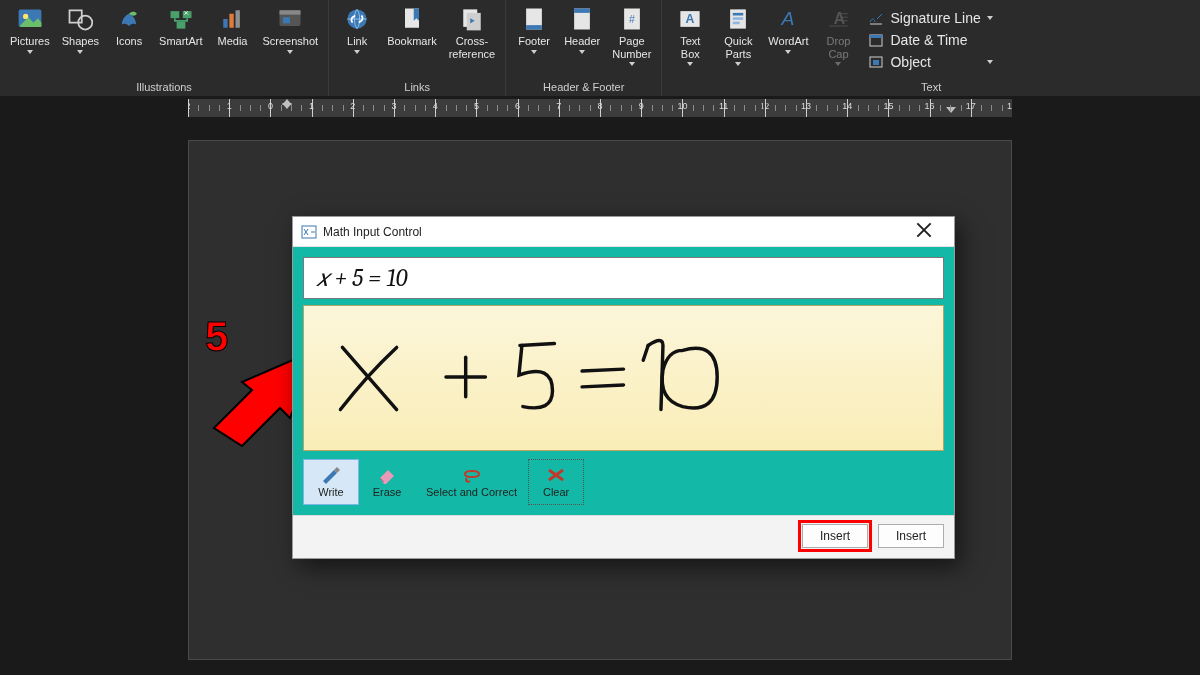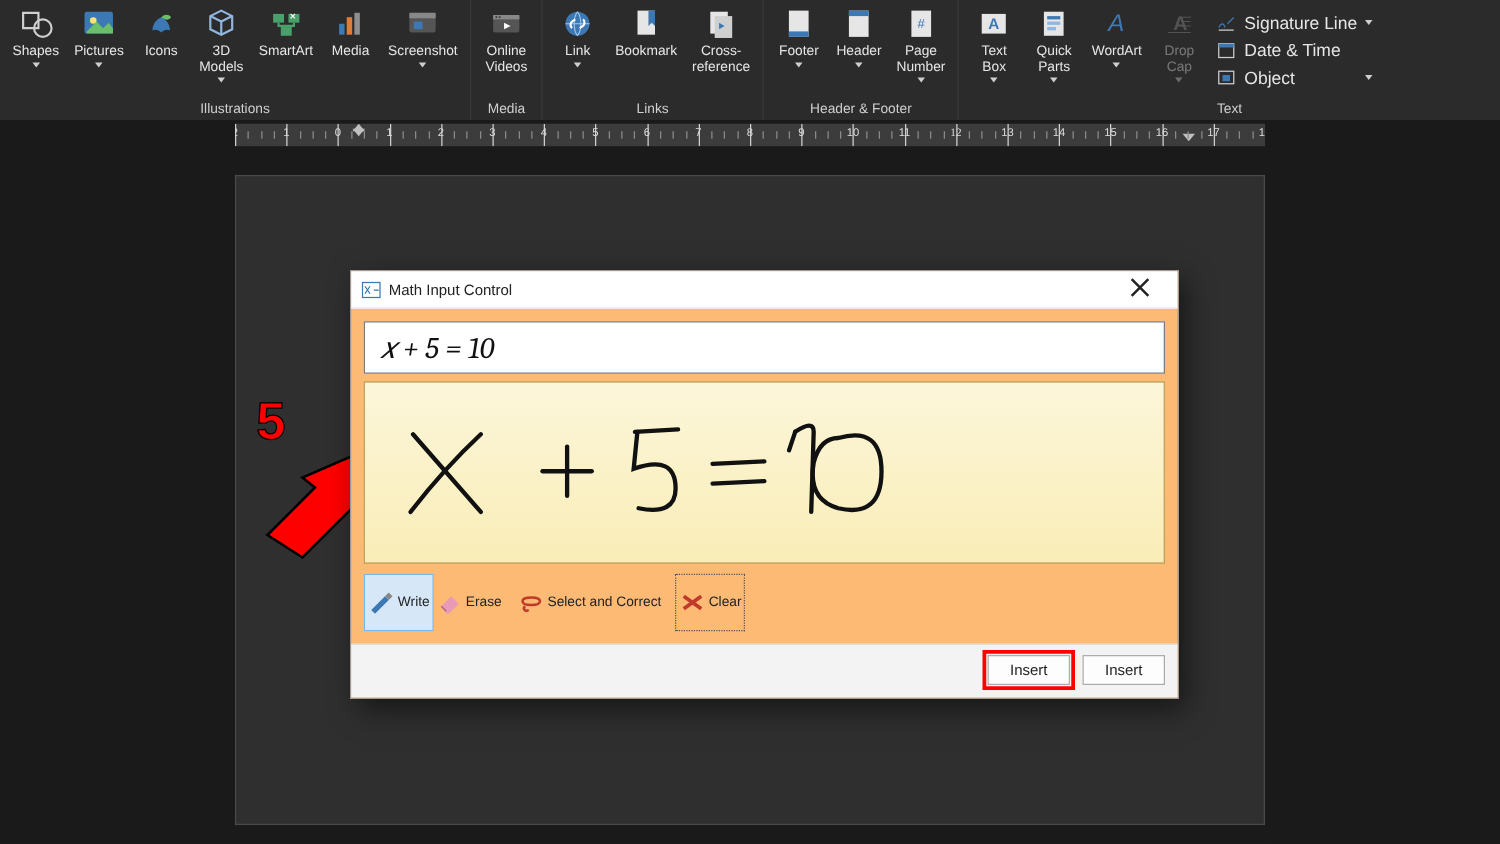--- a/index.html
+++ b/index.html
@@ -47,21 +47,21 @@
           border: 1px solid #4a4a4a; }
 
   
   .anno-5 { position:absolute; top:313px; left:205px; color:#ff0000; font-weight:900; font-size:42px;
             font-family: Arial Black, Arial, sans-serif; -webkit-text-stroke:1px #000; }
   .anno-6 { position:absolute; top:480px; left:765px; color:#ff0000; font-weight:900; font-size:42px;
             font-family: Arial Black, Arial, sans-serif; -webkit-text-stroke:1px #000; }
   .arrow { position:absolute; top:358px; left:208px; width:110px; height:90px; }
 
   
-  .dialog { position:absolute; top:216px; left:280px; width:663px; background:#fdba74;
+  .dialog { position:absolute; top:216px; left:292px; width:663px; background:#14b8a6;
             border:1px solid #9a9a9a; box-shadow: 6px 8px 22px rgba(0,0,0,.55); }
   .dlg-title { display:flex; align-items:center; height:30px; padding:0 8px; font-size:12px; color:#222;
                background:#fff; border-bottom:1px solid #e3e3e3; }
   .dlg-title svg { width:16px; height:16px; margin-right:6px; }
   .dlg-close { margin-left:auto; cursor:pointer; font-size:15px; padding:2px 8px; color:#222; }
 
   .eq-box { margin:10px 10px 6px; border:1px solid #7a7a7a; background:#fff; height:42px;
             display:flex; align-items:center; padding:0 12px; font-family: "Cambria Math", Cambria, serif;
             font-size:24px; color:#111; font-style: italic; }
 
@@ -69,21 +69,21 @@
               background: linear-gradient(#fcf6da,#f9edb7);
               background-image:
                 linear-gradient(#fcf6da,#f9edb7),
                 repeating-linear-gradient(0deg, rgba(0,0,0,.05) 0 1px, transparent 1px 24px),
                 repeating-linear-gradient(90deg, rgba(0,0,0,.05) 0 1px, transparent 1px 24px);
               background-blend-mode: normal, multiply, multiply;
               position:relative; }
   .hand-box svg { position:absolute; inset:0; width:100%; height:100%; }
 
   .tool-row { display:flex; align-items:flex-end; gap:0; padding:0 10px 10px; }
-  .tool { width:56px; height:46px; display:flex; flex-direction:row; align-items:center; justify-content:center;
+  .tool { width:56px; height:46px; display:flex; flex-direction:column; align-items:center; justify-content:center;
           font-size:11px; color:#222; cursor:pointer; border:1px solid transparent; gap:2px; }
   .tool.wide { width:auto; padding:0 10px; }
   .tool.selected { background:#d6e8f7; border-color:#7ab6e8; }
   .tool.dashed { border:1px dotted #555; }
   .tool svg { width:22px; height:18px; }
 
   .dlg-footer { border-top:1px solid #ddd; background:#f3f3f3; padding:8px 10px 10px; display:flex;
                 justify-content:flex-end; gap:10px; }
   .dlg-btn { min-width:66px; height:24px; font-size:12px; background:#fdfdfd; border:1px solid #acacac;
              cursor:pointer; color:#222; }
@@ -95,47 +95,39 @@
 </style>
 </head>
 <body>
 
 <div class="ribbon">
 
   <div class="group">
     <div class="group-items">
       <div class="btn caret">
         <svg viewBox="0 0 32 32">
-            <path d="M4 6h14v14H4z" fill="none" stroke="#cfcfcf" stroke-width="2"></path>
-            <circle cx="22" cy="20" r="8" fill="none" stroke="#cfcfcf" stroke-width="2"></circle>
-          </svg>
-        <span class="lbl">Shapes</span>
-      </div>
-      <div class="btn caret">
-        <svg viewBox="0 0 32 32">
             <rect x="3" y="5" width="26" height="20" rx="2" fill="#3c78b4"></rect>
             <circle cx="11" cy="13" r="3" fill="#ffe36b"></circle>
             <path d="M5 23 L14 14 L20 20 L25 15 L29 20 V25 H5Z" fill="#6bbf6b"></path>
           </svg>
         <span class="lbl">Pictures</span>
       </div>
+      <div class="btn caret">
+        <svg viewBox="0 0 32 32">
+            <path d="M4 6h14v14H4z" fill="none" stroke="#cfcfcf" stroke-width="2"></path>
+            <circle cx="22" cy="20" r="8" fill="none" stroke="#cfcfcf" stroke-width="2"></circle>
+          </svg>
+        <span class="lbl">Shapes</span>
+      </div>
       <div class="btn">
         <svg viewBox="0 0 32 32">
             <path d="M8 22c0-5 3-10 8-12 5 2 8 7 8 12-3-1-5-1-8 2-3-3-5-3-8-2z" fill="#3c78b4"></path>
             <path d="M16 10c3-3 7-3 9 0-2 3-5 3-9 0z" fill="#6bbf6b"></path>
           </svg>
         <span class="lbl">Icons</span>
-      </div>
-      <div class="btn caret">
-        <svg viewBox="0 0 32 32">
-            <path d="M16 4l10 5v12l-10 5-10-5V9z" fill="none" stroke="#8fb7e0" stroke-width="2"></path>
-            <path d="M6 9l10 5 10-5M16 14v12" stroke="#8fb7e0" stroke-width="2" fill="none"></path>
-          </svg>
-        <span class="lbl" style="white-space:pre-line">3D
-Models</span>
       </div>
       <div class="btn">
         <svg viewBox="0 0 32 32">
             <rect x="4" y="7" width="10" height="8" fill="#4aa06b"></rect>
             <rect x="18" y="7" width="10" height="8" fill="#4aa06b"></rect>
             <rect x="11" y="19" width="10" height="8" fill="#4aa06b"></rect>
             <path d="M9 15v3h14v-3M16 18v1" stroke="#4aa06b" stroke-width="2" fill="none"></path>
             <path d="M20 11l4-4M24 11l-4-4" stroke="#fff" fill="none"></path>
           </svg>
         <span class="lbl">SmartArt</span>
@@ -153,36 +145,20 @@
             <rect x="4" y="6" width="24" height="18" rx="2" fill="#555"></rect>
             <rect x="4" y="6" width="24" height="5" fill="#888"></rect>
             <rect x="8" y="14" width="8" height="7" fill="#3c78b4"></rect>
           </svg>
         <span class="lbl">Screenshot</span>
       </div>
     </div>
     <div class="group-label">Illustrations</div>
   </div>
 
-  <div class="group">
-    <div class="group-items">
-      <div class="btn">
-        <svg viewBox="0 0 32 32">
-            <rect x="4" y="8" width="24" height="16" rx="2" fill="#555"></rect>
-            <rect x="4" y="8" width="24" height="4" fill="#888"></rect>
-            <path d="M14 15l6 3-6 3z" fill="#fff"></path>
-            <circle cx="7" cy="10" r="1" fill="#444"></circle>
-            <circle cx="10" cy="10" r="1" fill="#444"></circle>
-          </svg>
-        <span class="lbl" style="white-space:pre-line">Online
-Videos</span>
-      </div>
-    </div>
-    <div class="group-label">Media</div>
-  </div>
 
   <div class="group">
     <div class="group-items">
       <div class="btn caret">
         <svg viewBox="0 0 32 32">
             <circle cx="16" cy="16" r="11" fill="#3c78b4"></circle>
             <path d="M5 16h22M16 5c4 5 4 17 0 22M16 5c-4 5-4 17 0 22" stroke="#9cc8ef" fill="none"></path>
             <path d="M11 20a4 4 0 010-6l3-2M21 12a4 4 0 010 6l-3 2" stroke="#fff" stroke-width="2" fill="none"></path>
           </svg>
         <span class="lbl">Link</span>

